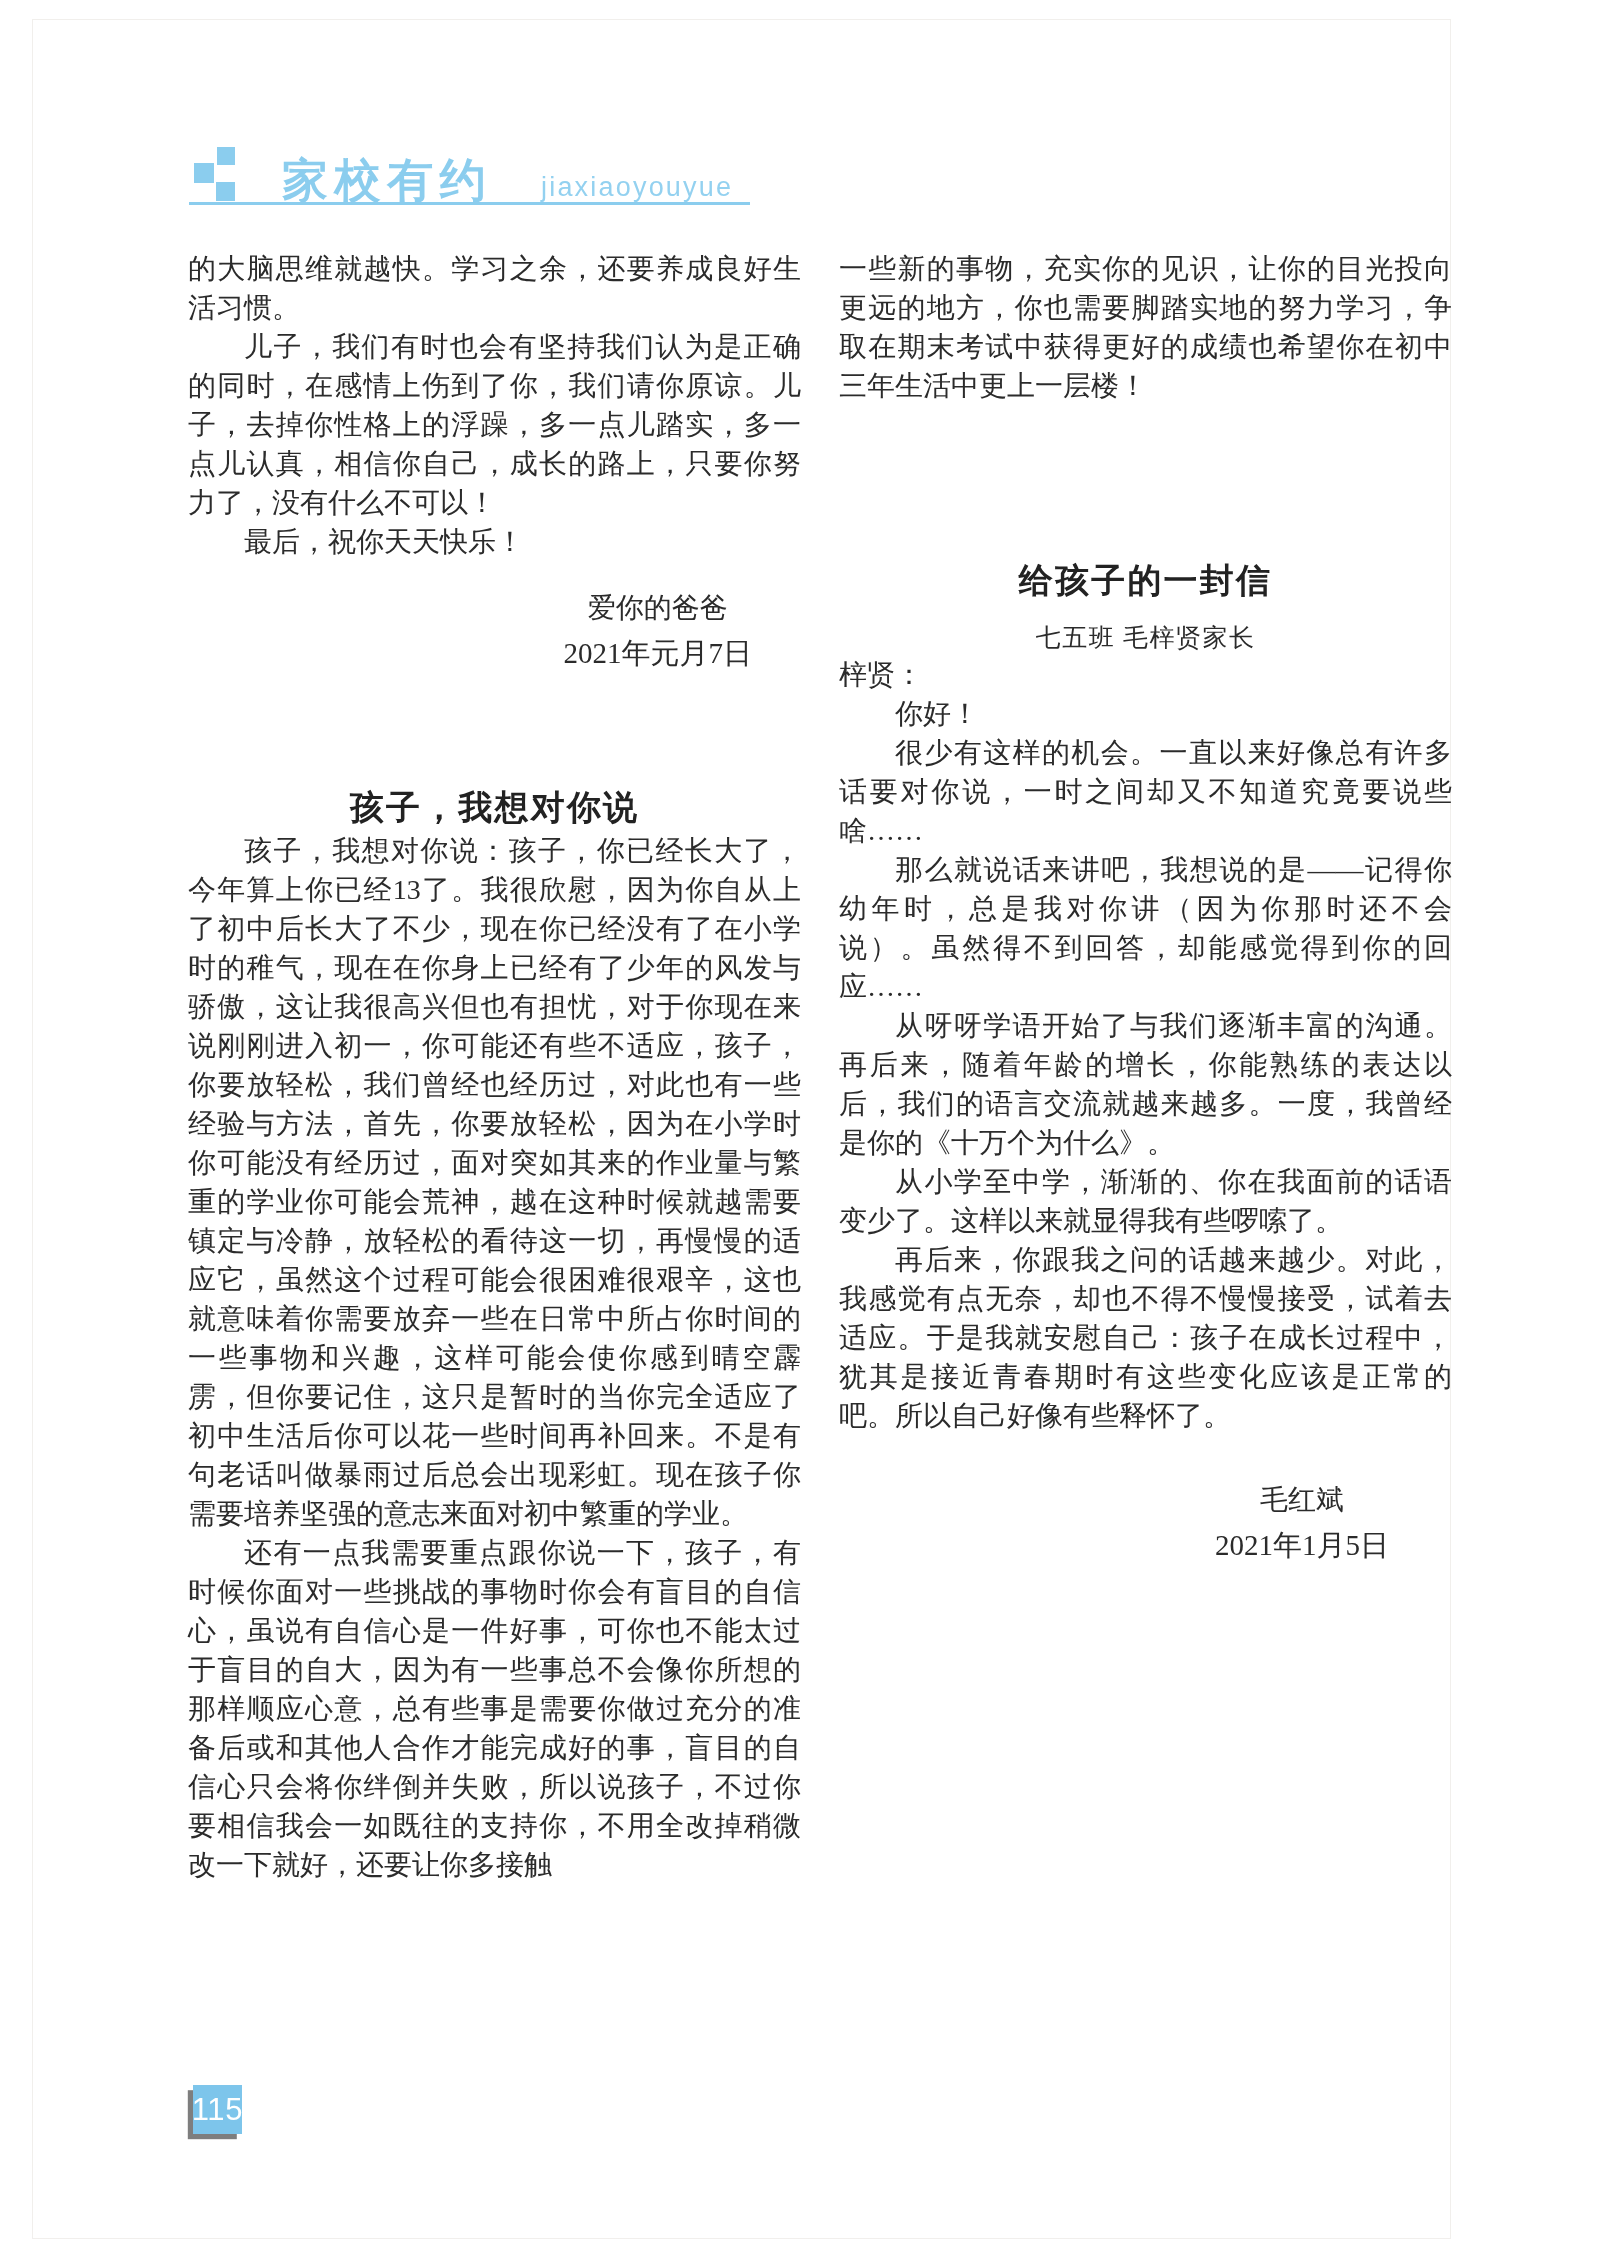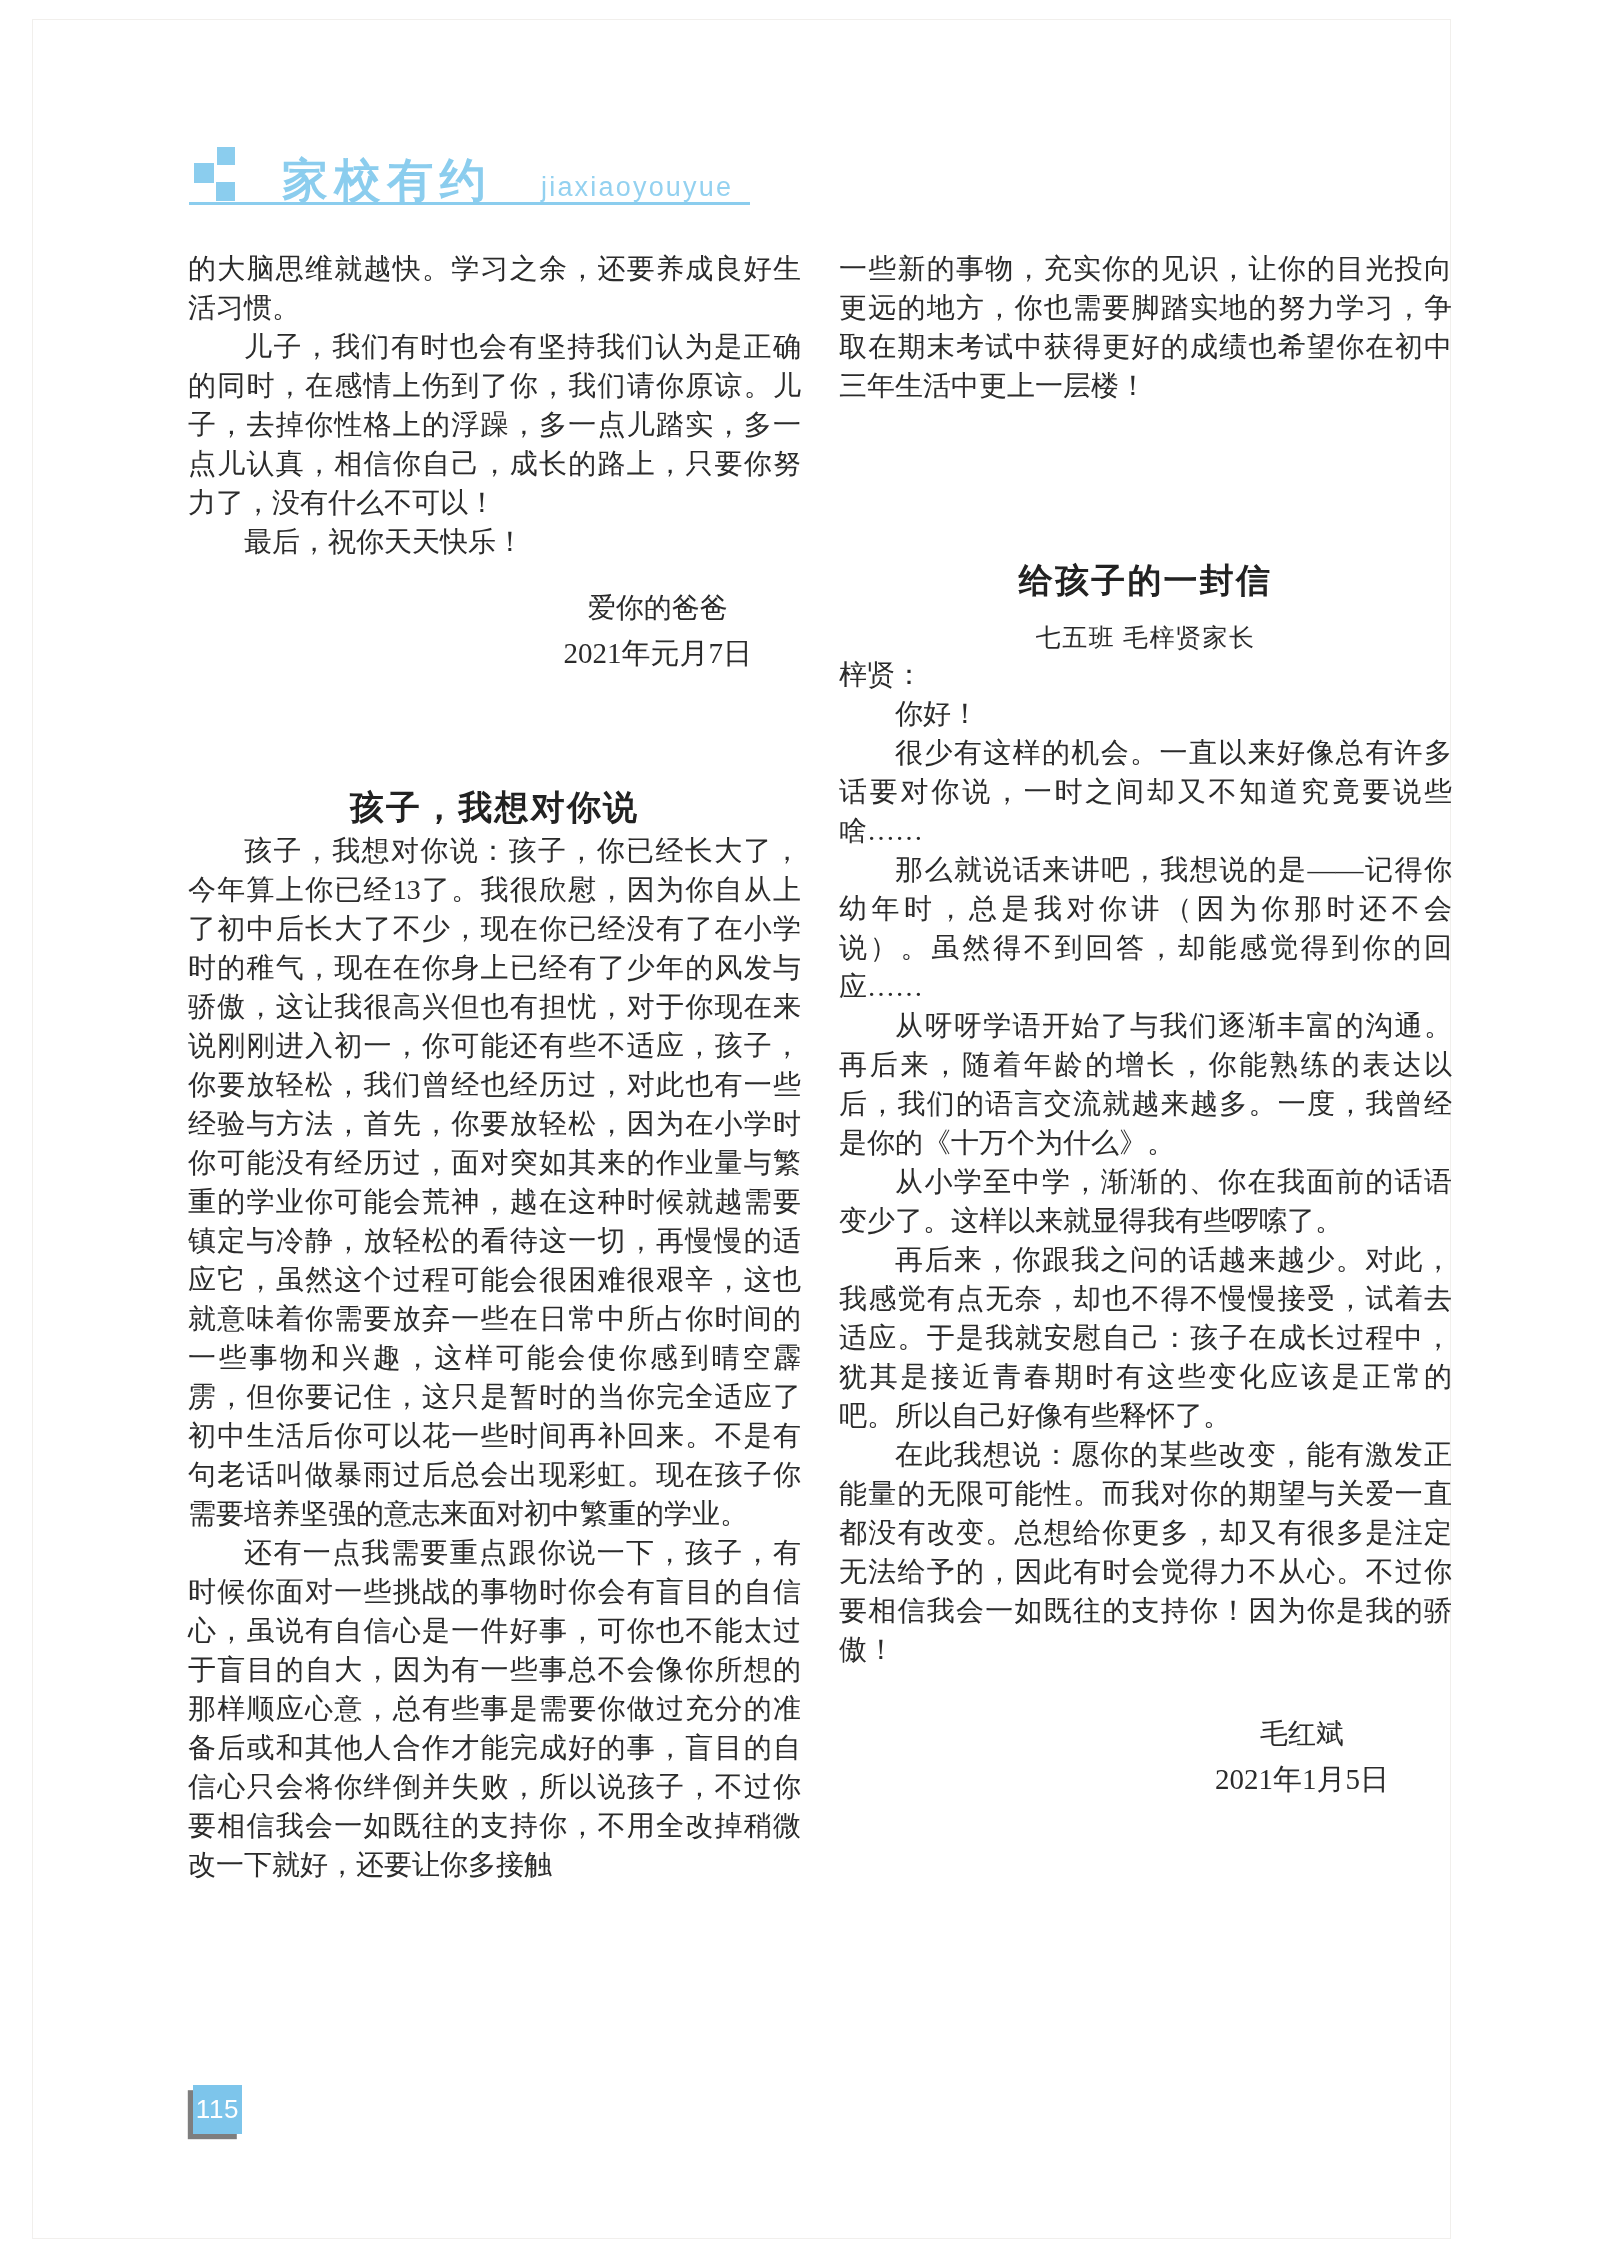--- a/index.html
+++ b/index.html
@@ -59,21 +59,21 @@
   .sig1 { margin-top:24px; padding-right:49px; }
   .sig2 { margin-top:42px; padding-right:63px; }
   
   .page-badge {
     position:absolute; left:193px; top:2085px; width:49px; height:49px;
     background:#7dc5eb; box-shadow:-5.2px 5.2px 0 #7e7e7e;
     display:flex; align-items:center; justify-content:center;
   }
   .page-badge span {
     color:#ffffff; font-family:"Liberation Sans", sans-serif;
-    font-size:26px; letter-spacing:0.7px;
+    font-size:31px; letter-spacing:0.7px;
   }
 </style>
 </head>
 <body>
 
 <div class="page">
   <div class="scan-frame"></div>
 
   <div class="logo">
     <i class="sq a"></i>
@@ -107,21 +107,20 @@
     <h2 class="title right-title">给孩子的一封信</h2>
     <div class="byline">七五班 毛梓贤家长</div>
 
     <p class="body noindent salutation">梓贤：</p>
     <p class="body">你好！</p>
     <p class="body">很少有这样的机会。一直以来好像总有许多话要对你说，一时之间却又不知道究竟要说些啥……</p>
     <p class="body">那么就说话来讲吧，我想说的是——记得你幼年时，总是我对你讲（因为你那时还不会说）。虽然得不到回答，却能感觉得到你的回应……</p>
     <p class="body">从呀呀学语开始了与我们逐渐丰富的沟通。再后来，随着年龄的增长，你能熟练的表达以后，我们的语言交流就越来越多。一度，我曾经是你的《十万个为什么》。</p>
     <p class="body">从小学至中学，渐渐的、你在我面前的话语变少了。这样以来就显得我有些啰嗦了。</p>
     <p class="body">再后来，你跟我之问的话越来越少。对此，我感觉有点无奈，却也不得不慢慢接受，试着去适应。于是我就安慰自己：孩子在成长过程中，犹其是接近青春期时有这些变化应该是正常的吧。所以自己好像有些释怀了。</p>
-    <p class="body">在此我想说：愿你的某些改变，能有激发正能量的无限可能性。而我对你的期望与关爱一直都没有改变。总想给你更多，却又有很多是注定无法给予的，因此有时会觉得力不从心。不过你要相信我会一如既往的支持你！因为你是我的骄傲！</p>
 
     <div class="sig sig2">
       <div class="sig-inner">
         <div class="sig-name">毛红斌</div>
         <div class="sig-date">2021年1月5日</div>
       </div>
     </div>
   </section>
 
   <div class="page-badge">

